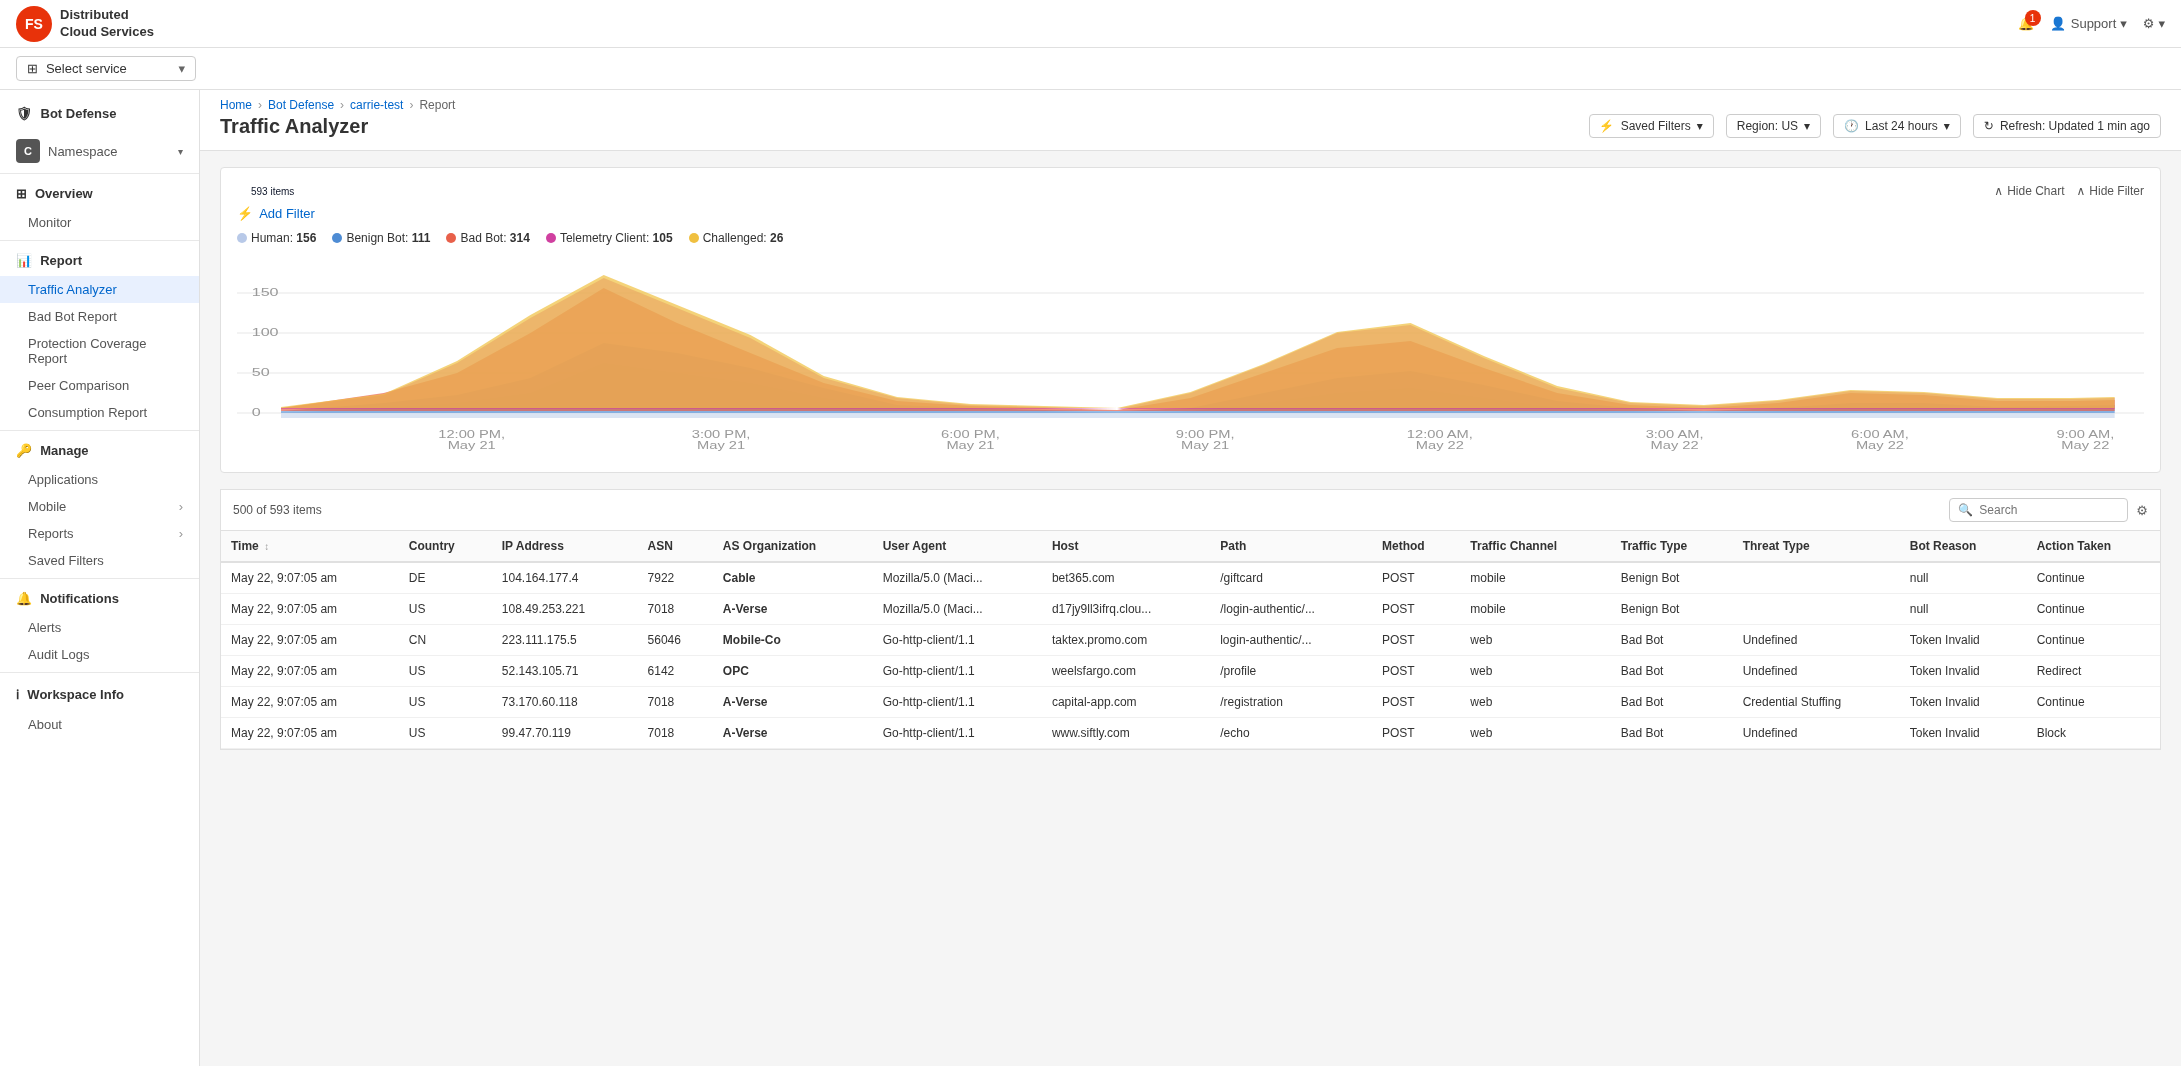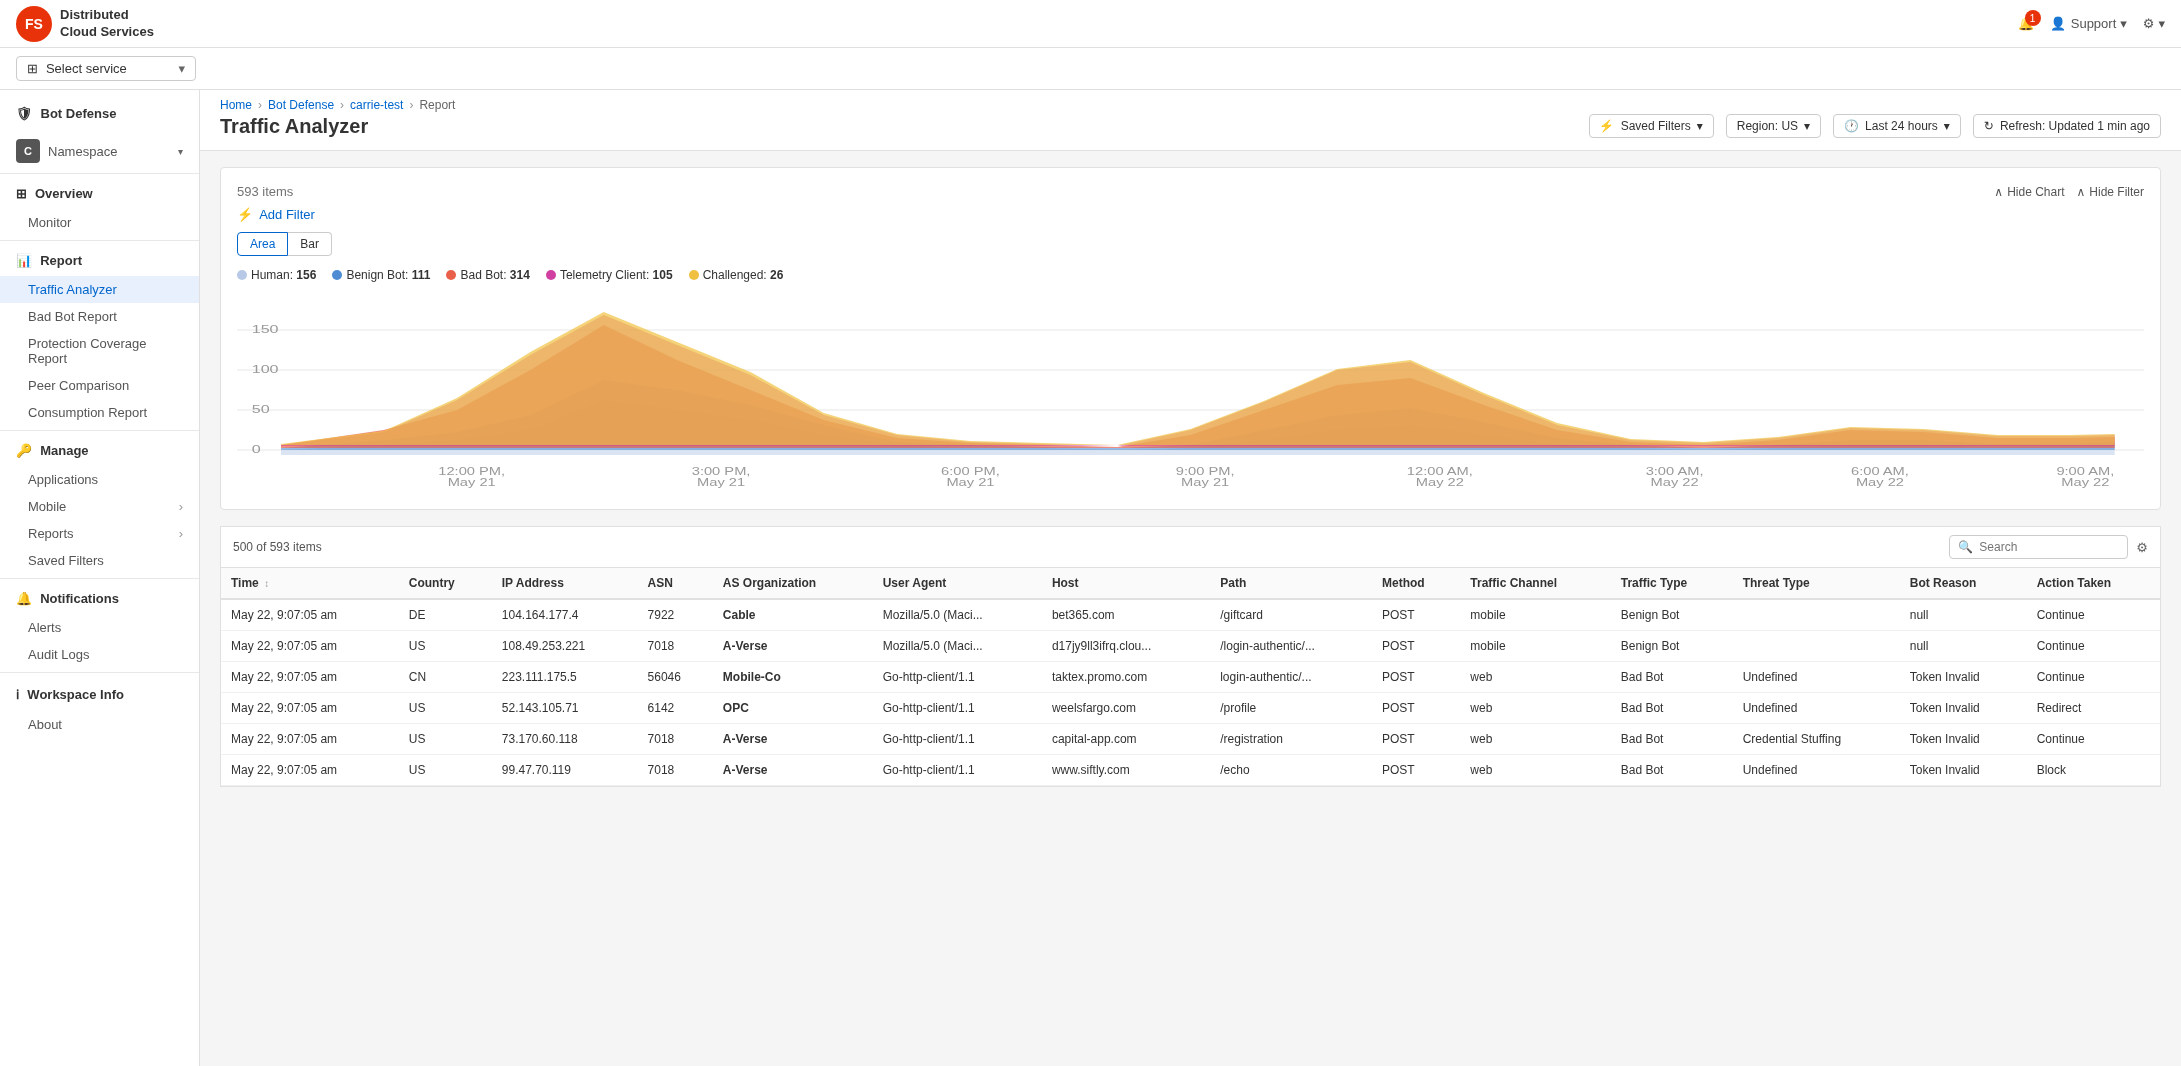--- a/index.html
+++ b/index.html
@@ -46,21 +46,21 @@
     
     .filter-bar { display: flex; align-items: center; justify-content: flex-end; gap: 12px; padding: 8px 20px; background: #fff; border-bottom: 1px solid #e0e0e0; flex-shrink: 0; }
     .filter-btn { display: flex; align-items: center; gap: 6px; border: 1px solid #ccc; border-radius: 4px; padding: 4px 10px; background: #fff; cursor: pointer; font-size: 12px; color: #333; }
 
     
     .main-panel { flex: 1; padding: 16px 20px; overflow-y: auto; }
 
     
     .chart-section { background: #fff; border: 1px solid #e0e0e0; border-radius: 4px; padding: 16px; margin-bottom: 16px; }
     .chart-top-bar { display: flex; align-items: center; justify-content: space-between; margin-bottom: 8px; }
-    .items-count { font-size: 13px; color: #737373; }
+    .items-count { font-size: 10px; color: #0f172a; margin-left: 14px; }
     .chart-controls-right { display: flex; align-items: center; gap: 12px; }
     .hide-btn { font-size: 12px; color: #555; cursor: pointer; display: flex; align-items: center; gap: 4px; background: none; border: none; }
     .add-filter-btn { display: flex; align-items: center; gap: 6px; color: #0066cc; font-size: 13px; cursor: pointer; background: none; border: none; margin-bottom: 10px; }
     .chart-type-btns { display: flex; gap: 0; margin-bottom: 12px; }
     .chart-type-btn { border: 1px solid #ccc; padding: 4px 12px; cursor: pointer; font-size: 12px; background: #fff; color: #333; }
     .chart-type-btn:first-child { border-radius: 4px 0 0 4px; }
     .chart-type-btn:last-child { border-radius: 0 4px 4px 0; border-left: none; }
     .chart-type-btn.active { background: #fff; border-color: #0066cc; color: #0066cc; }
 
     
@@ -281,24 +281,20 @@
               <span>Hide Filter</span>
             </button>
           </div>
         </div>
 
         <button class="add-filter-btn">
           <span>⚡</span>
           <span>Add Filter</span>
         </button>
 
-        <div class="chart-type-btns">
-          <button class="chart-type-btn active">Area</button>
-          <button class="chart-type-btn">Bar</button>
-        </div>
 
         <div class="legend">
           <div class="legend-item">
             <span class="legend-dot" style="background:#b8c9e8;"></span>
             <span>Human: <strong>156</strong></span>
           </div>
           <div class="legend-item">
             <span class="legend-dot" style="background:#4e8cd4;"></span>
             <span>Benign Bot: <strong>111</strong></span>
           </div>

